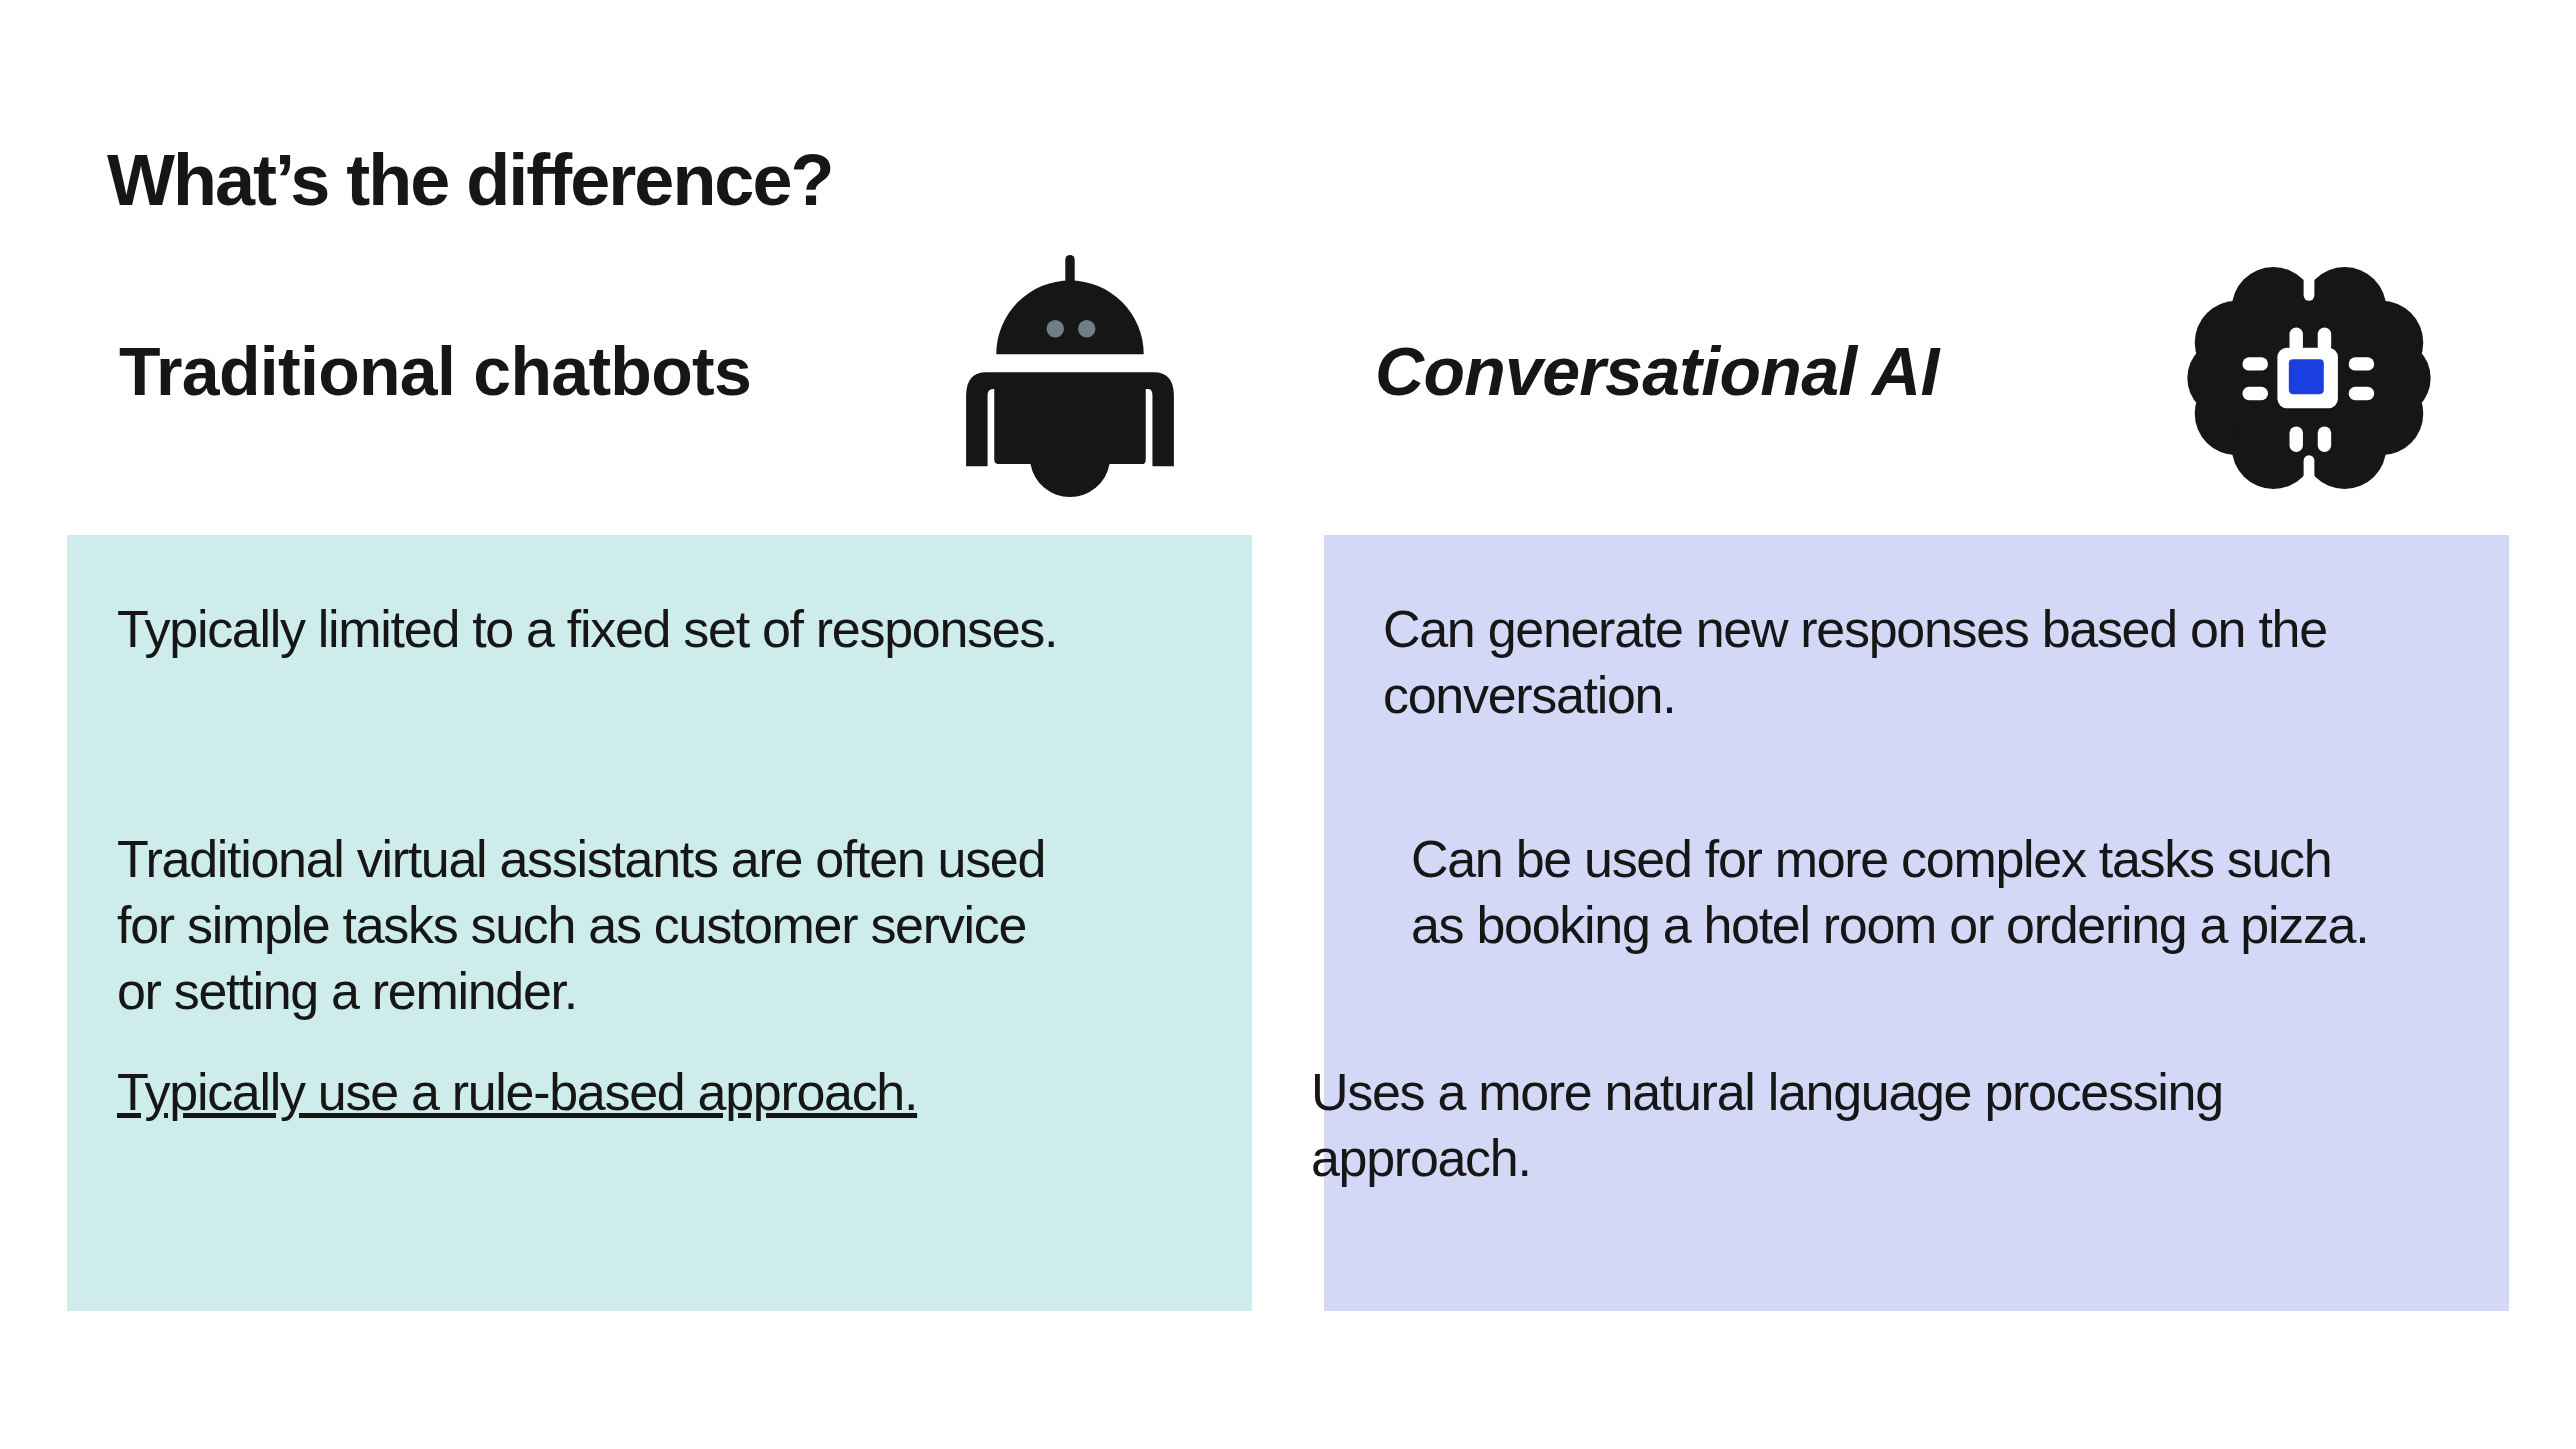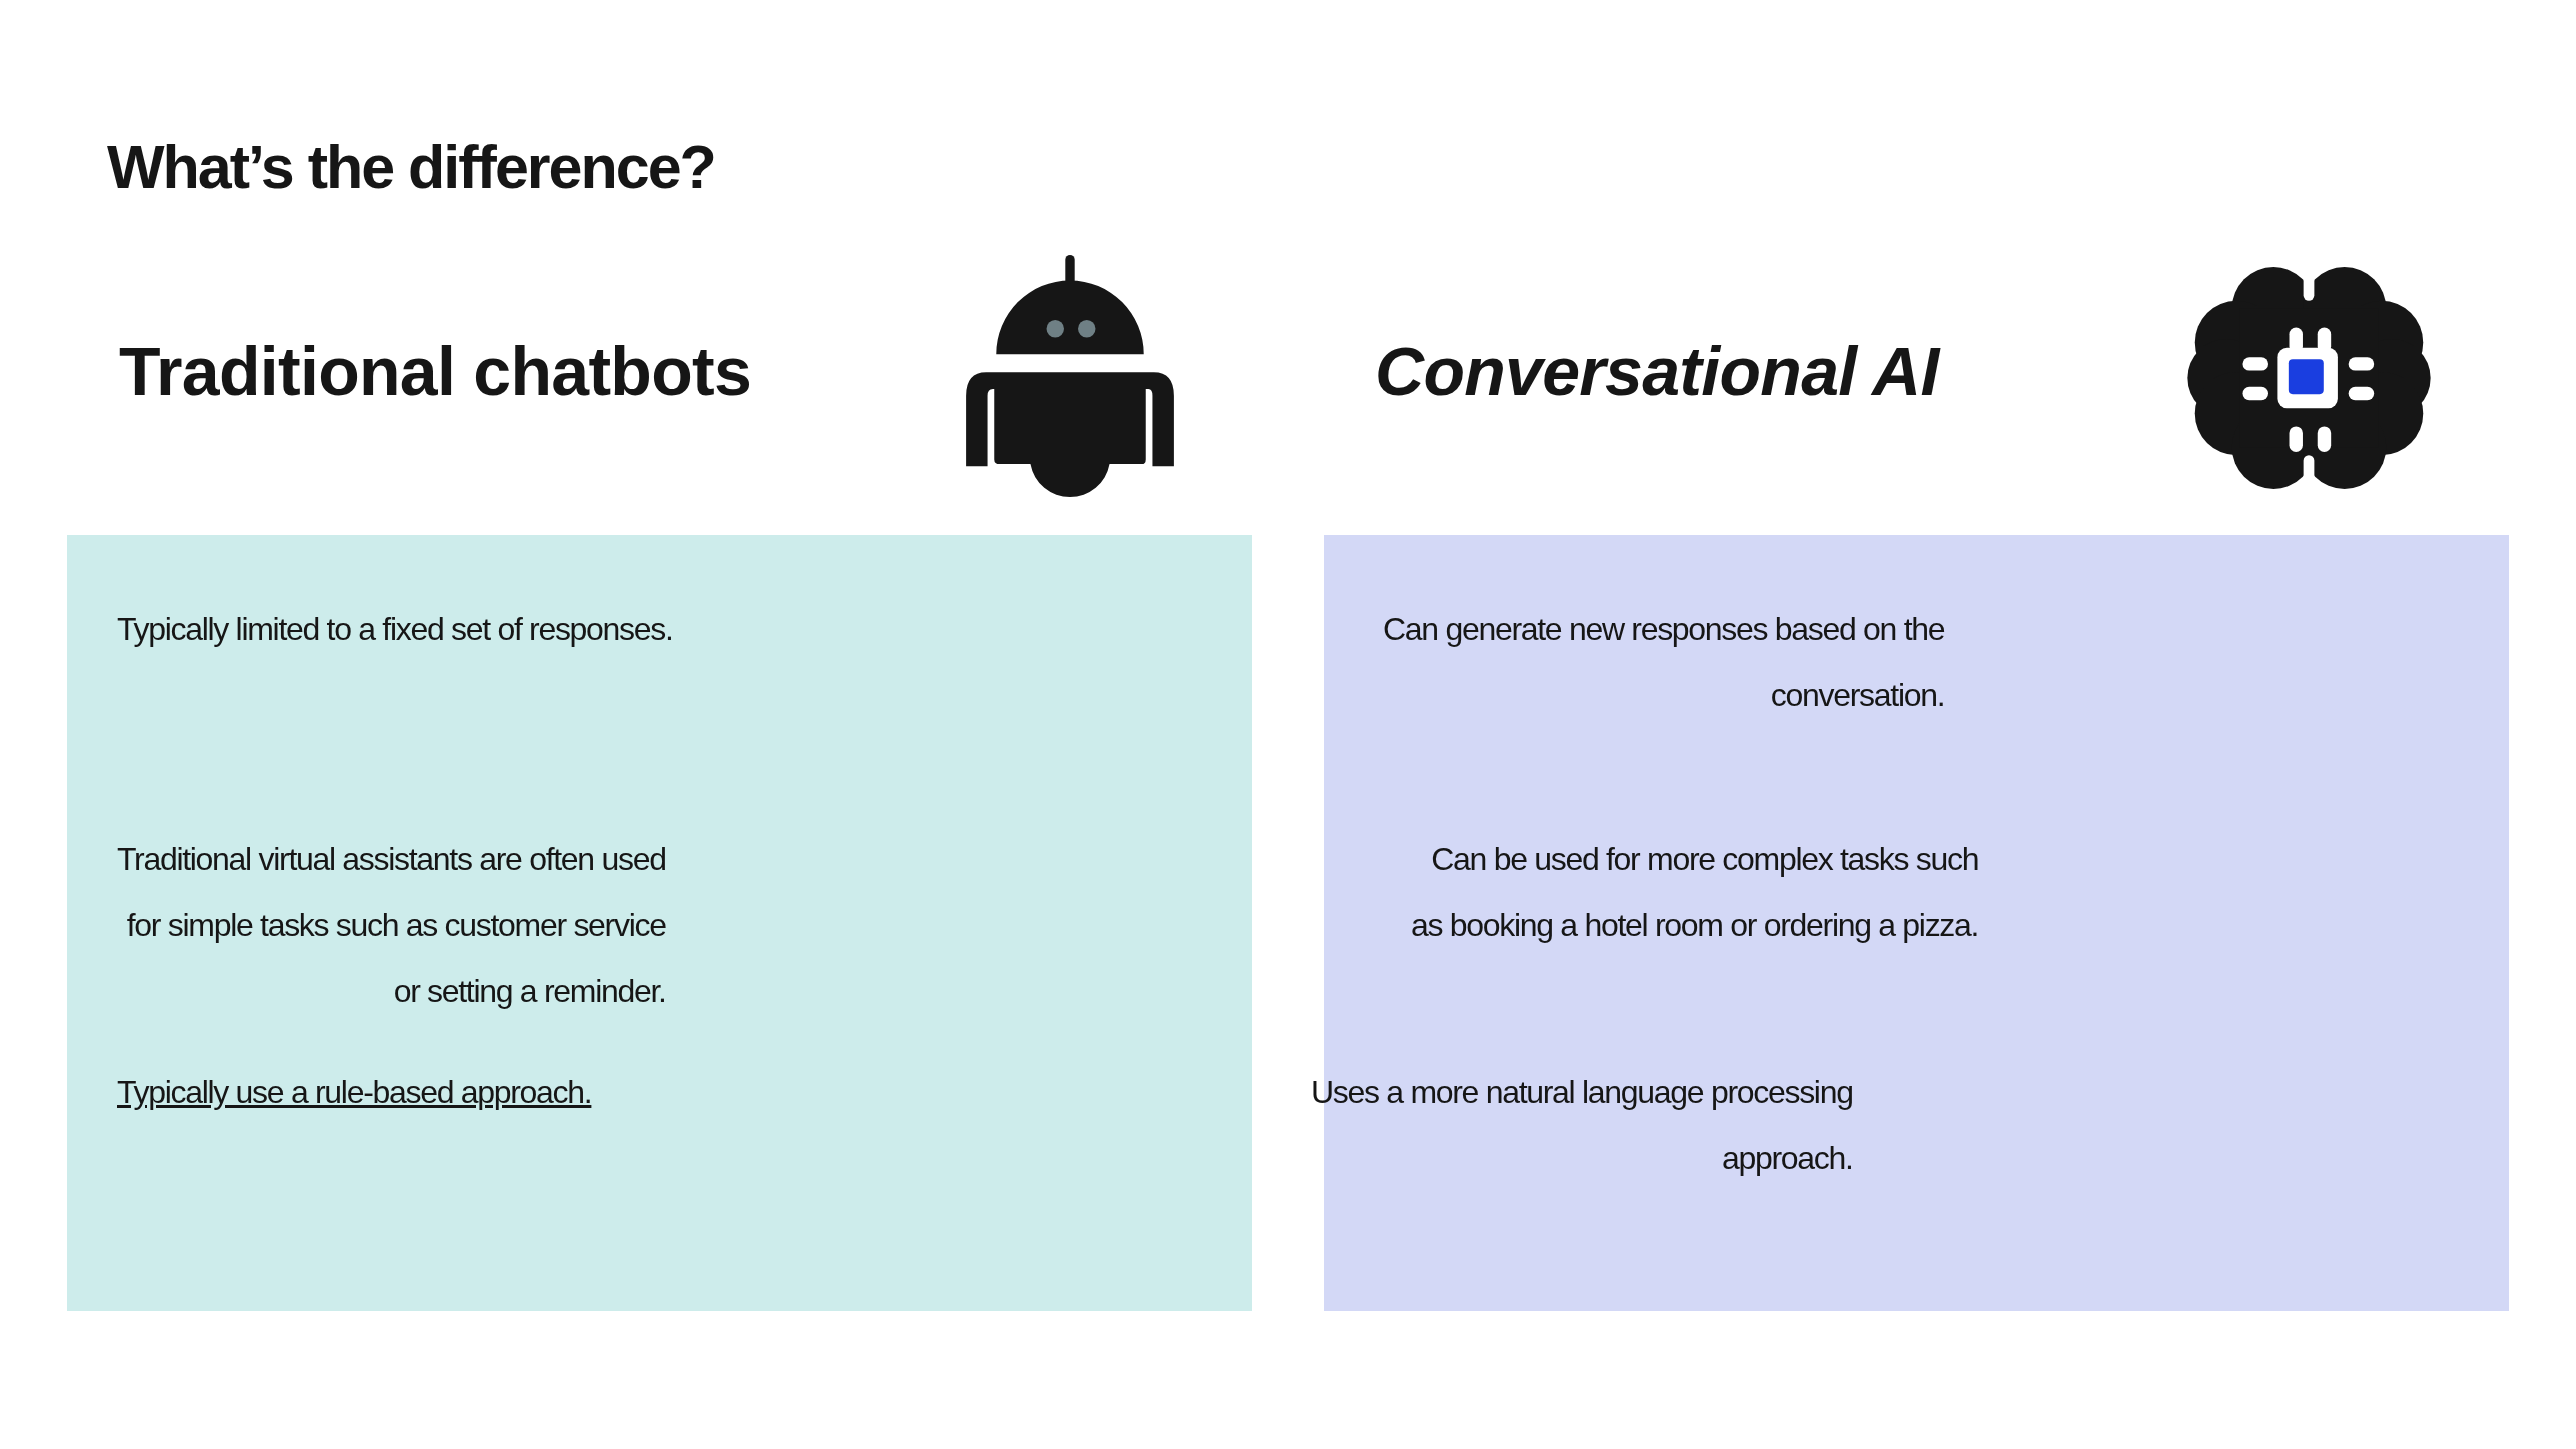--- a/index.html
+++ b/index.html
@@ -2,36 +2,36 @@
 <html style="font-size:10.7px"><head>
 <meta charset="utf-8">
 <style>
   html, body { margin: 0; padding: 0; }
   body {
     width: 2576px; height: 1449px; background: #ffffff; position: relative; overflow: hidden;
     font-family: "Liberation Sans", "DejaVu Sans", sans-serif; color: #161616;
   }
   .title {
     position: absolute; left: 107px; top: 93px;
-    font-size: 61px; font-weight: 700; letter-spacing: -2px; line-height: 1.1;
+    font-size: 72px; font-weight: 700; letter-spacing: -2px; line-height: 1.1;
     white-space: nowrap; color: #161616;
   }
   .heading {
     position: absolute; top: 334px;
     font-size: 68px; font-weight: 700; letter-spacing: -0.7px; line-height: 1.1;
     white-space: nowrap; color: #161616;
   }
   .heading.left { left: 119px; }
   .heading.right { left: 1375px; font-style: italic; }
   .panel { position: absolute; top: 535px; height: 776px; }
   .panel.left { left: 67px; width: 1185px; background: #cdeceb; }
   .panel.right { left: 1324px; width: 1185px; background: #d3d8f6; }
   .block {
-    position: absolute; font-size: 32px; letter-spacing: -1.3px; line-height: 66px;
-    white-space: pre-line; color: #161616; text-align: right;
+    position: absolute; font-size: 52px; letter-spacing: -1.3px; line-height: 66px;
+    white-space: pre-line; color: #161616;
   }
   .icon { position: absolute; }
   .robot { left: 966px; top: 255px; width: 208px; height: 248px; }
   .brain { left: 2186px; top: 255px; width: 246px; height: 246px; }
 </style>
 </head>
 <body>
 
 <h1 class="title">What’s the difference?</h1>
 

